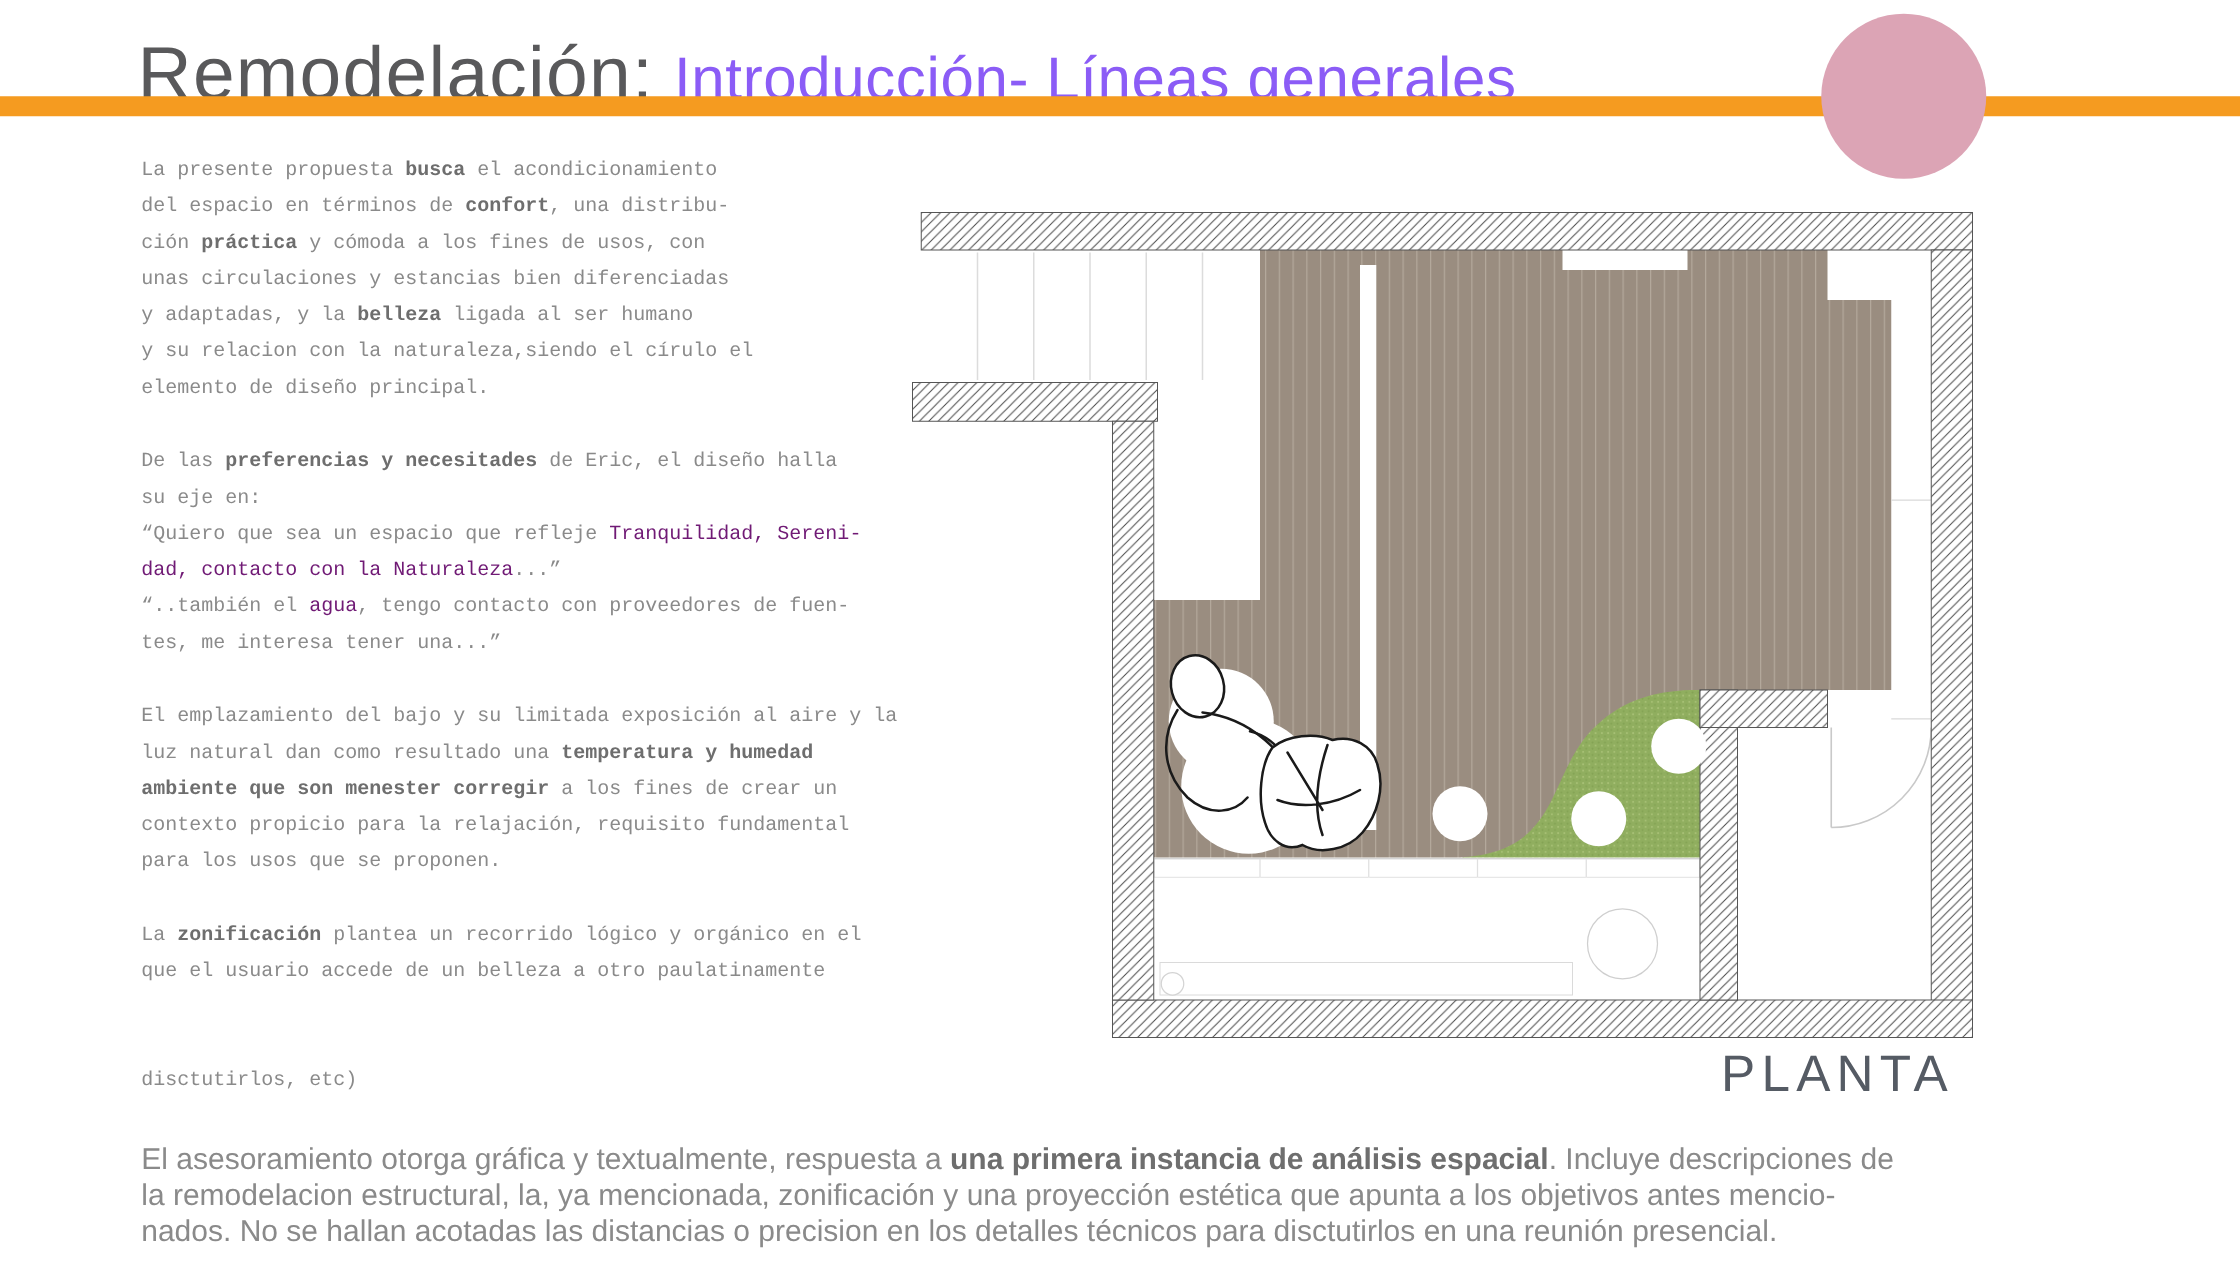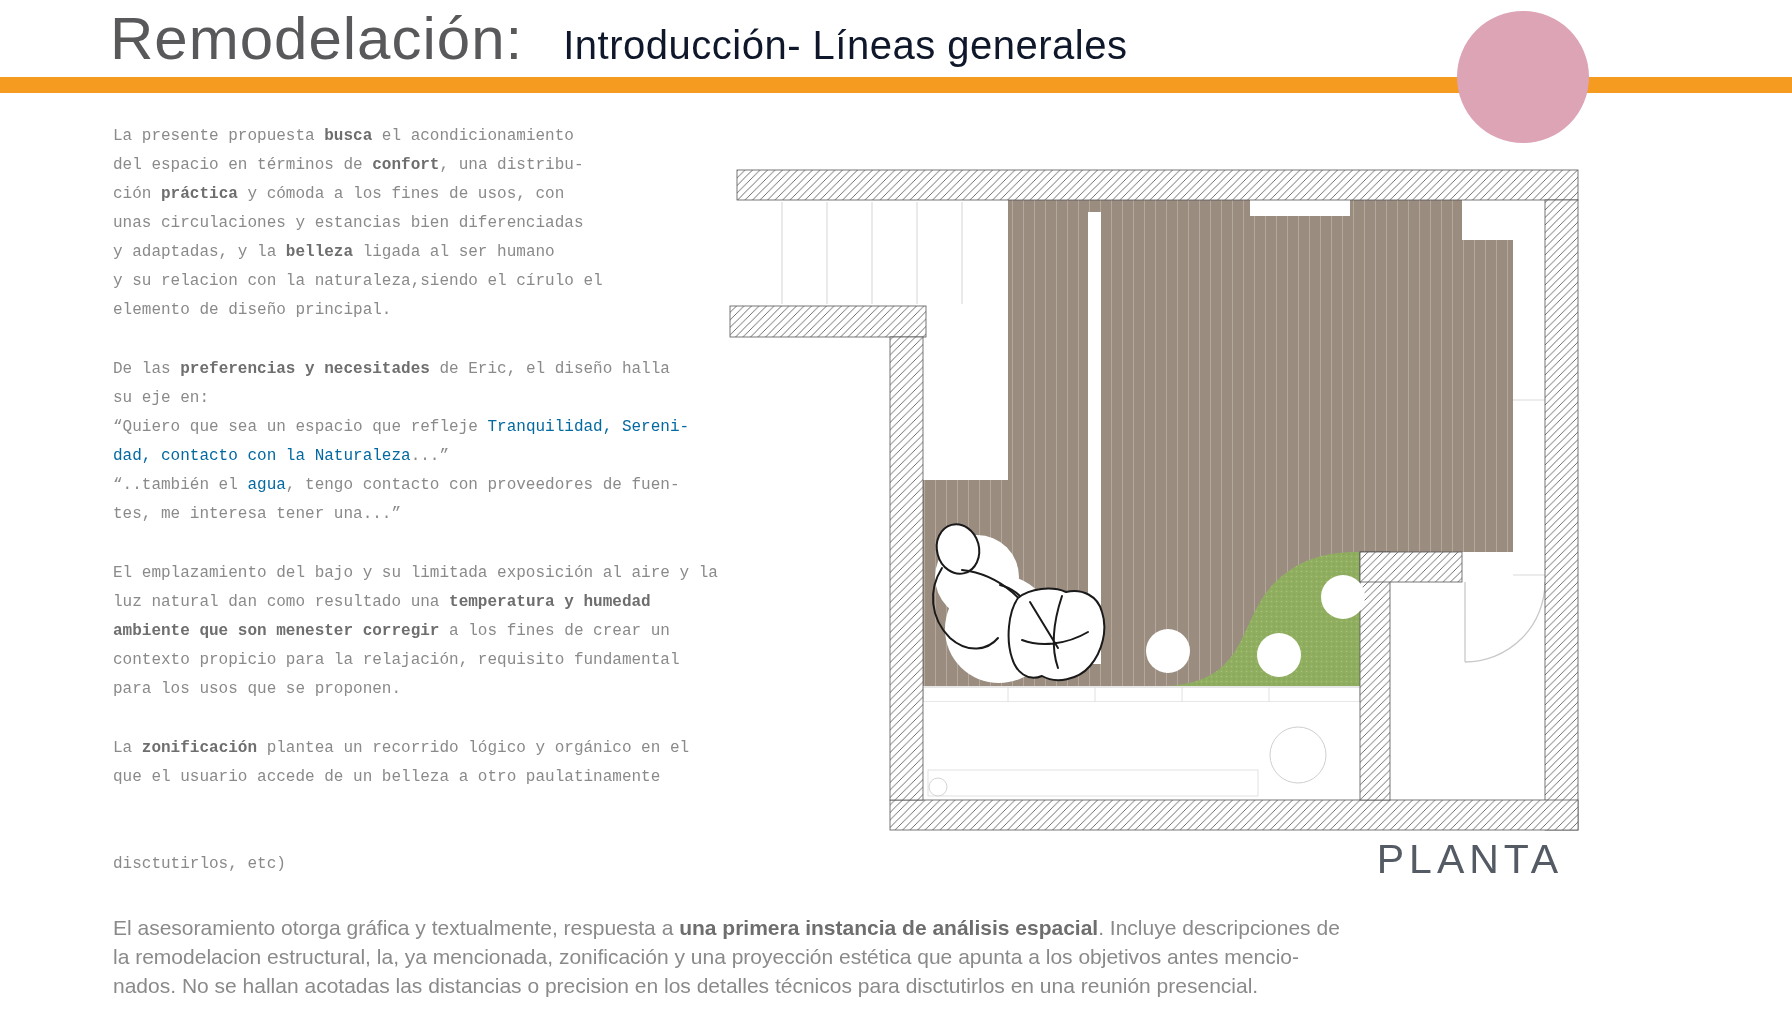--- a/index.html
+++ b/index.html
@@ -1,32 +1,32 @@
 <!DOCTYPE html>
 <html><head>
 <meta charset="utf-8">
 <style>
   html,body{margin:0;padding:0;background:#ffffff;}
   .slide{position:relative;width:1792px;height:1024px;background:#ffffff;overflow:hidden;
          font-family:"Liberation Sans",sans-serif;}
 
   
   .title-row{position:absolute;left:110px;top:4px;display:flex;align-items:baseline;gap:16px;white-space:nowrap;}
-  .title-main{font-size:60px;color:#59595b;letter-spacing:1px;}
-  .title-sub{font-size:40px;color:#0f172a;letter-spacing:0.5px;margin-left:24px;}
+  .title-main{font-size:60px;color:#59595b;letter-spacing:1px;margin-top:20px;}
+  .title-sub{font-size:48px;color:#8b5cf6;letter-spacing:0.5px;}
   .accent-bar{position:absolute;left:0;top:77px;width:1792px;height:16px;background:#f59b20;}
   .pink-circle{position:absolute;left:1457px;top:11px;width:132px;height:132px;border-radius:50%;background:#dca4b5;}
 
   
   .text-col{position:absolute;left:113px;top:122px;width:700px;font-size:16px;line-height:29px;color:#8a8a8a;font-family:Liberation Mono, monospace;}
-  .closing{position:absolute;left:113px;top:913px;width:1620px;font-size:21px;line-height:29px;color:#8a8a8a;white-space:nowrap;}
+  .closing{position:absolute;left:113px;top:913px;width:1620px;font-size:24px;line-height:29px;color:#8a8a8a;white-space:nowrap;}
   .para{margin:0 0 30px 0;}
   .closing .para{margin:0;}
   .bd{font-weight:bold;color:#6e6e6e;}
-  .or{color:#0369a1;}
+  .or{color:#701a75;}
 
   
   .plan-svg{position:absolute;left:0;top:0;width:1792px;height:1024px;}
   .planta-label{position:absolute;left:1360px;top:836px;width:220px;text-align:center;
                 font-size:41px;letter-spacing:5px;color:#555b64;}
 </style>
 </head>
 <body>
 
 <div class="slide">

